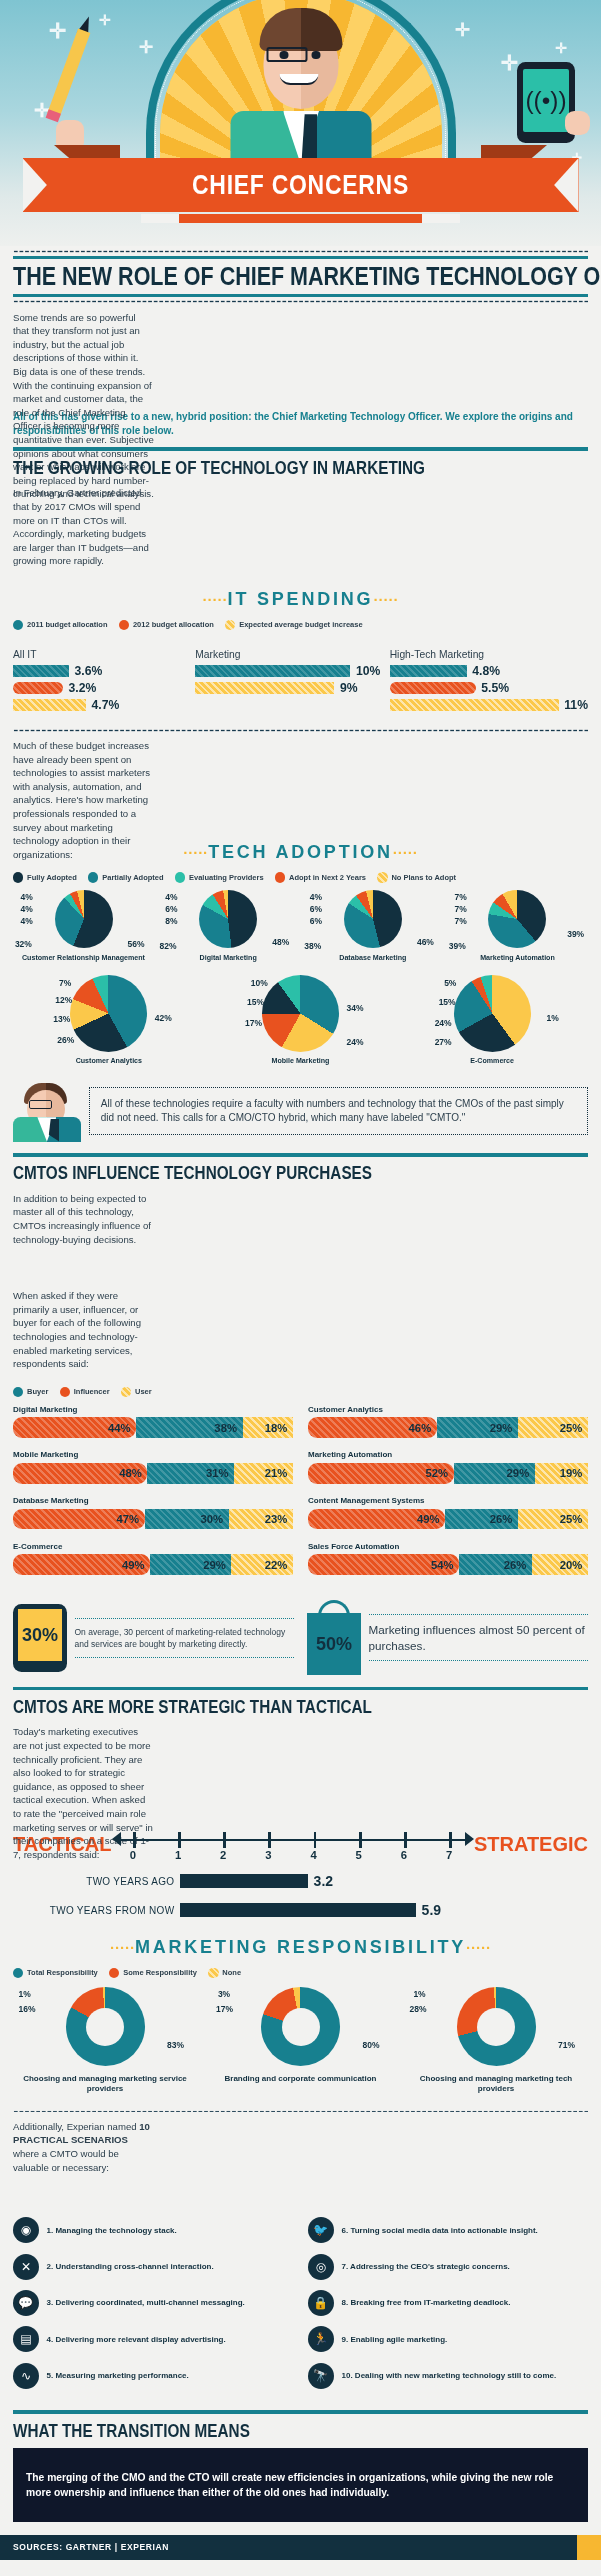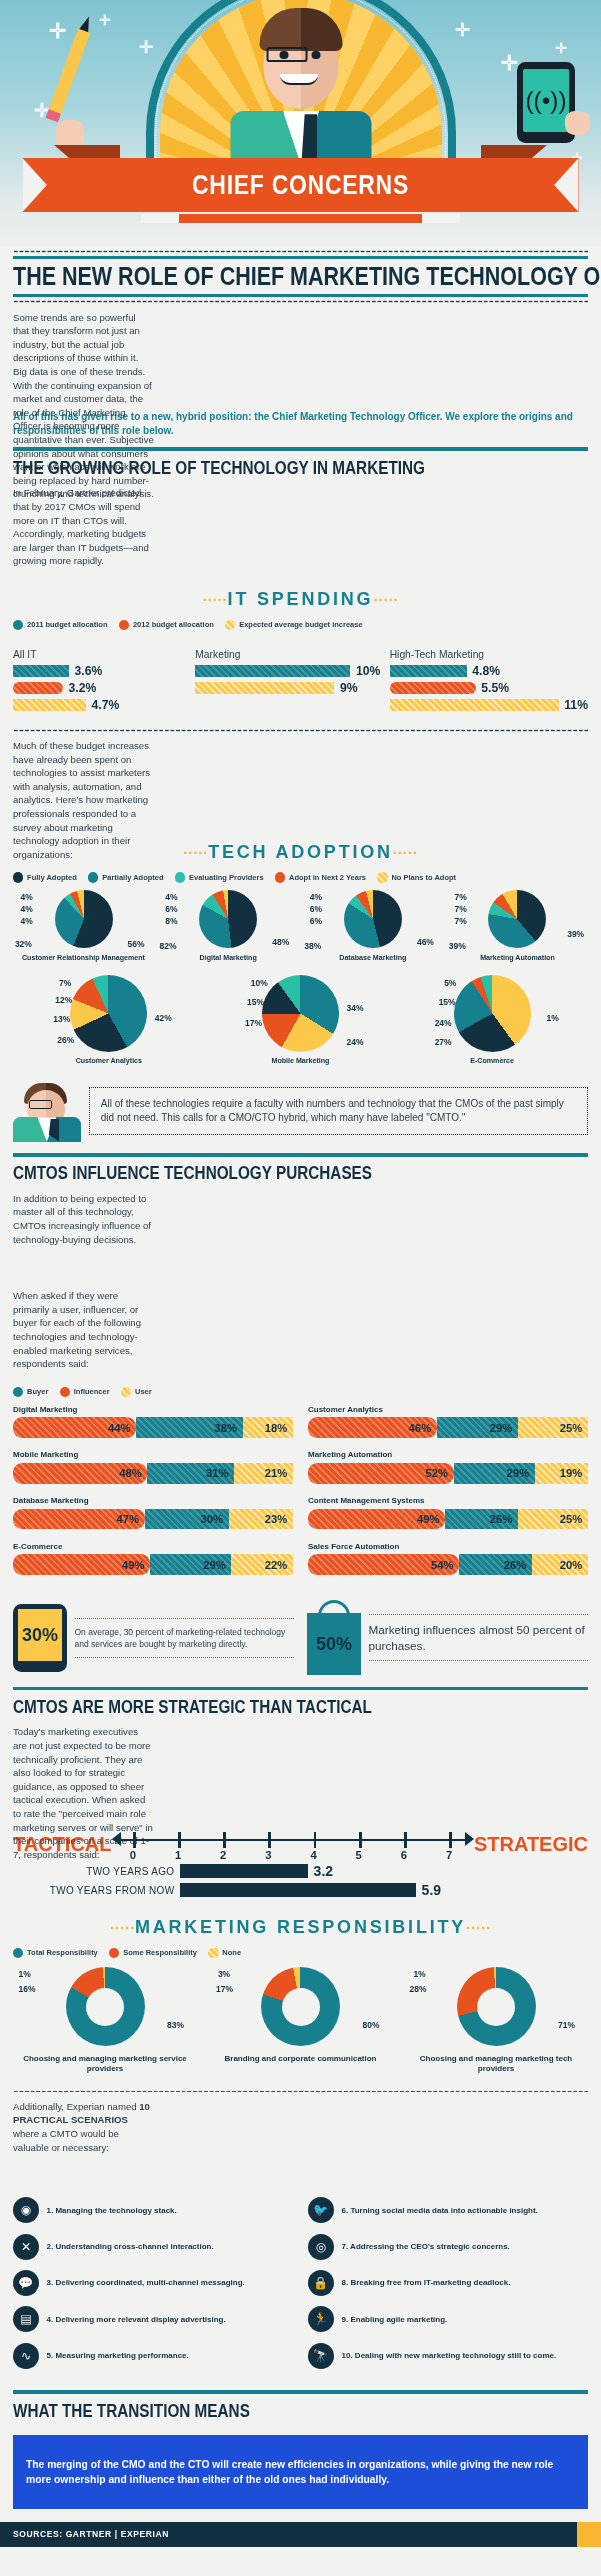--- a/index.html
+++ b/index.html
@@ -170,21 +170,21 @@
   .scale-row { display:flex; align-items:center; gap:7.5px; margin-top:13px; }
   .scale-word { font-size:20px; font-weight:bold; color:#e8521f; letter-spacing:0; white-space:nowrap; }
   .axis { flex:1; position:relative; height:32px; }
   .axis-line { position:absolute; top:10.3px; left:0; right:0; height:2.8px; background:#12303f; }
   .tick { position:absolute; top:3.8px; width:2.8px; height:16px; background:#12303f; }
   .tick-num { position:absolute; top:20.7px; font-size:11.3px; font-weight:bold; color:#12303f; transform:translateX(-50%); }
   .arrowL { position:absolute; left:-7.5px; top:3.8px; width:0;height:0;
             border-top:7.5px solid transparent;border-bottom:7.5px solid transparent;border-right:9.4px solid #12303f;}
   .arrowR { position:absolute; right:-7.5px; top:3.8px; width:0;height:0;
             border-top:7.5px solid transparent;border-bottom:7.5px solid transparent;border-left:9.4px solid #12303f;}
-  .tl-row { display:flex; align-items:center; margin-top:3px; }
+  .tl-row { display:flex; align-items:center; margin-top:13px; }
   .tl-name { width:167px; text-align:right; font-size:10px; color:#12303f; padding-right:5.6px; letter-spacing:0.3px; }
   .tl-bar { height:14px; background:#12303f; }
   .tl-val { font-size:14px; font-weight:bold; color:#12303f; margin-left:5.6px; }
 
   
   .donut-row { display:flex; justify-content:space-between; margin-top:9.4px; }
   .donut-cell { width:184px; text-align:center; position:relative; }
   .donut { width:79px; height:79px; border-radius:50%; margin:0 auto; position:relative; }
   .donut .hole { position:absolute; left:50%; top:50%; transform:translate(-50%,-50%);
                  width:38px; height:38px; border-radius:50%; background:#f2f2f0; }
@@ -193,22 +193,22 @@
 
   
   .scn-grid { display:flex; gap:15px; margin-top:7.5px; }
   .scn-col { flex:1; }
   .scn { display:flex; align-items:center; gap:7.5px; margin-bottom:10.3px; }
   .scn-ico { width:26px; height:26px; border-radius:50%; background:#12303f; flex:none;
              display:flex; align-items:center; justify-content:center; color:#fff; font-size:12.2px; }
   .scn-txt { font-size:8px; line-height:11px; font-weight:bold; color:#12303f; }
 
   
-  .transition-box { background:#1d4ed8; color:#fff; padding:22px 13px; font-size:10.3px; line-height:15px;
-                    font-weight:bold; margin-top:13px; }
+  .transition-box { background:#0f172a; color:#fff; padding:22px 13px; font-size:10.3px; line-height:15px;
+                    font-weight:bold; margin-top:6px; }
   .sources { background:#12303f; color:#fff; font-size:8.5px; font-weight:bold; letter-spacing:0.6px;
              padding:7.5px 13px; margin-top:13px; position:relative; }
   .sources::after { content:""; position:absolute; right:0; top:0; bottom:0; width:24.4px; background:#f7b731; }
 </style>
 </head>
 <body>
 
 <div class="page">
 
   <div class="hero">

